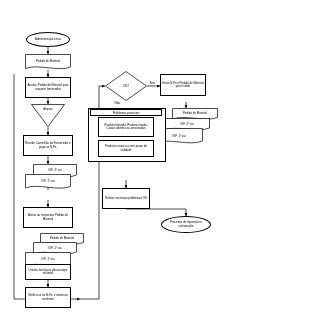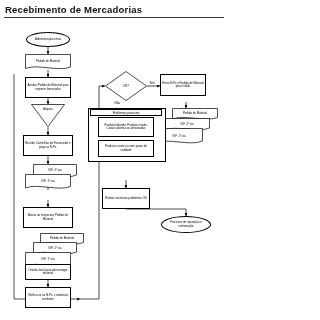--- a/index.html
+++ b/index.html
@@ -59,24 +59,20 @@
 
   
   .edge-label{position:absolute;font-size:3px;color:#000;background:#fff;
     padding:0 0.5px;white-space:nowrap;}
 </style>
 </head>
 <body>
 
 <div id="page">
 
-  <div class="title-wrap">
-    <div class="title">Recebimento de Mercadorias</div>
-    <div class="title-rule"></div>
-  </div>
 
   <div id="canvas">
 
     <svg class="lines" viewBox="0 0 228 302">
       <defs>
         <marker id="ah" markerWidth="5" markerHeight="5" refX="4.2" refY="2" orient="auto">
           <path d="M0,0 L4.4,2 L0,4 z" fill="#000"></path>
         </marker>
       </defs>
       <g stroke="#000" stroke-width="0.7" fill="none" marker-end="url(#ah)">

